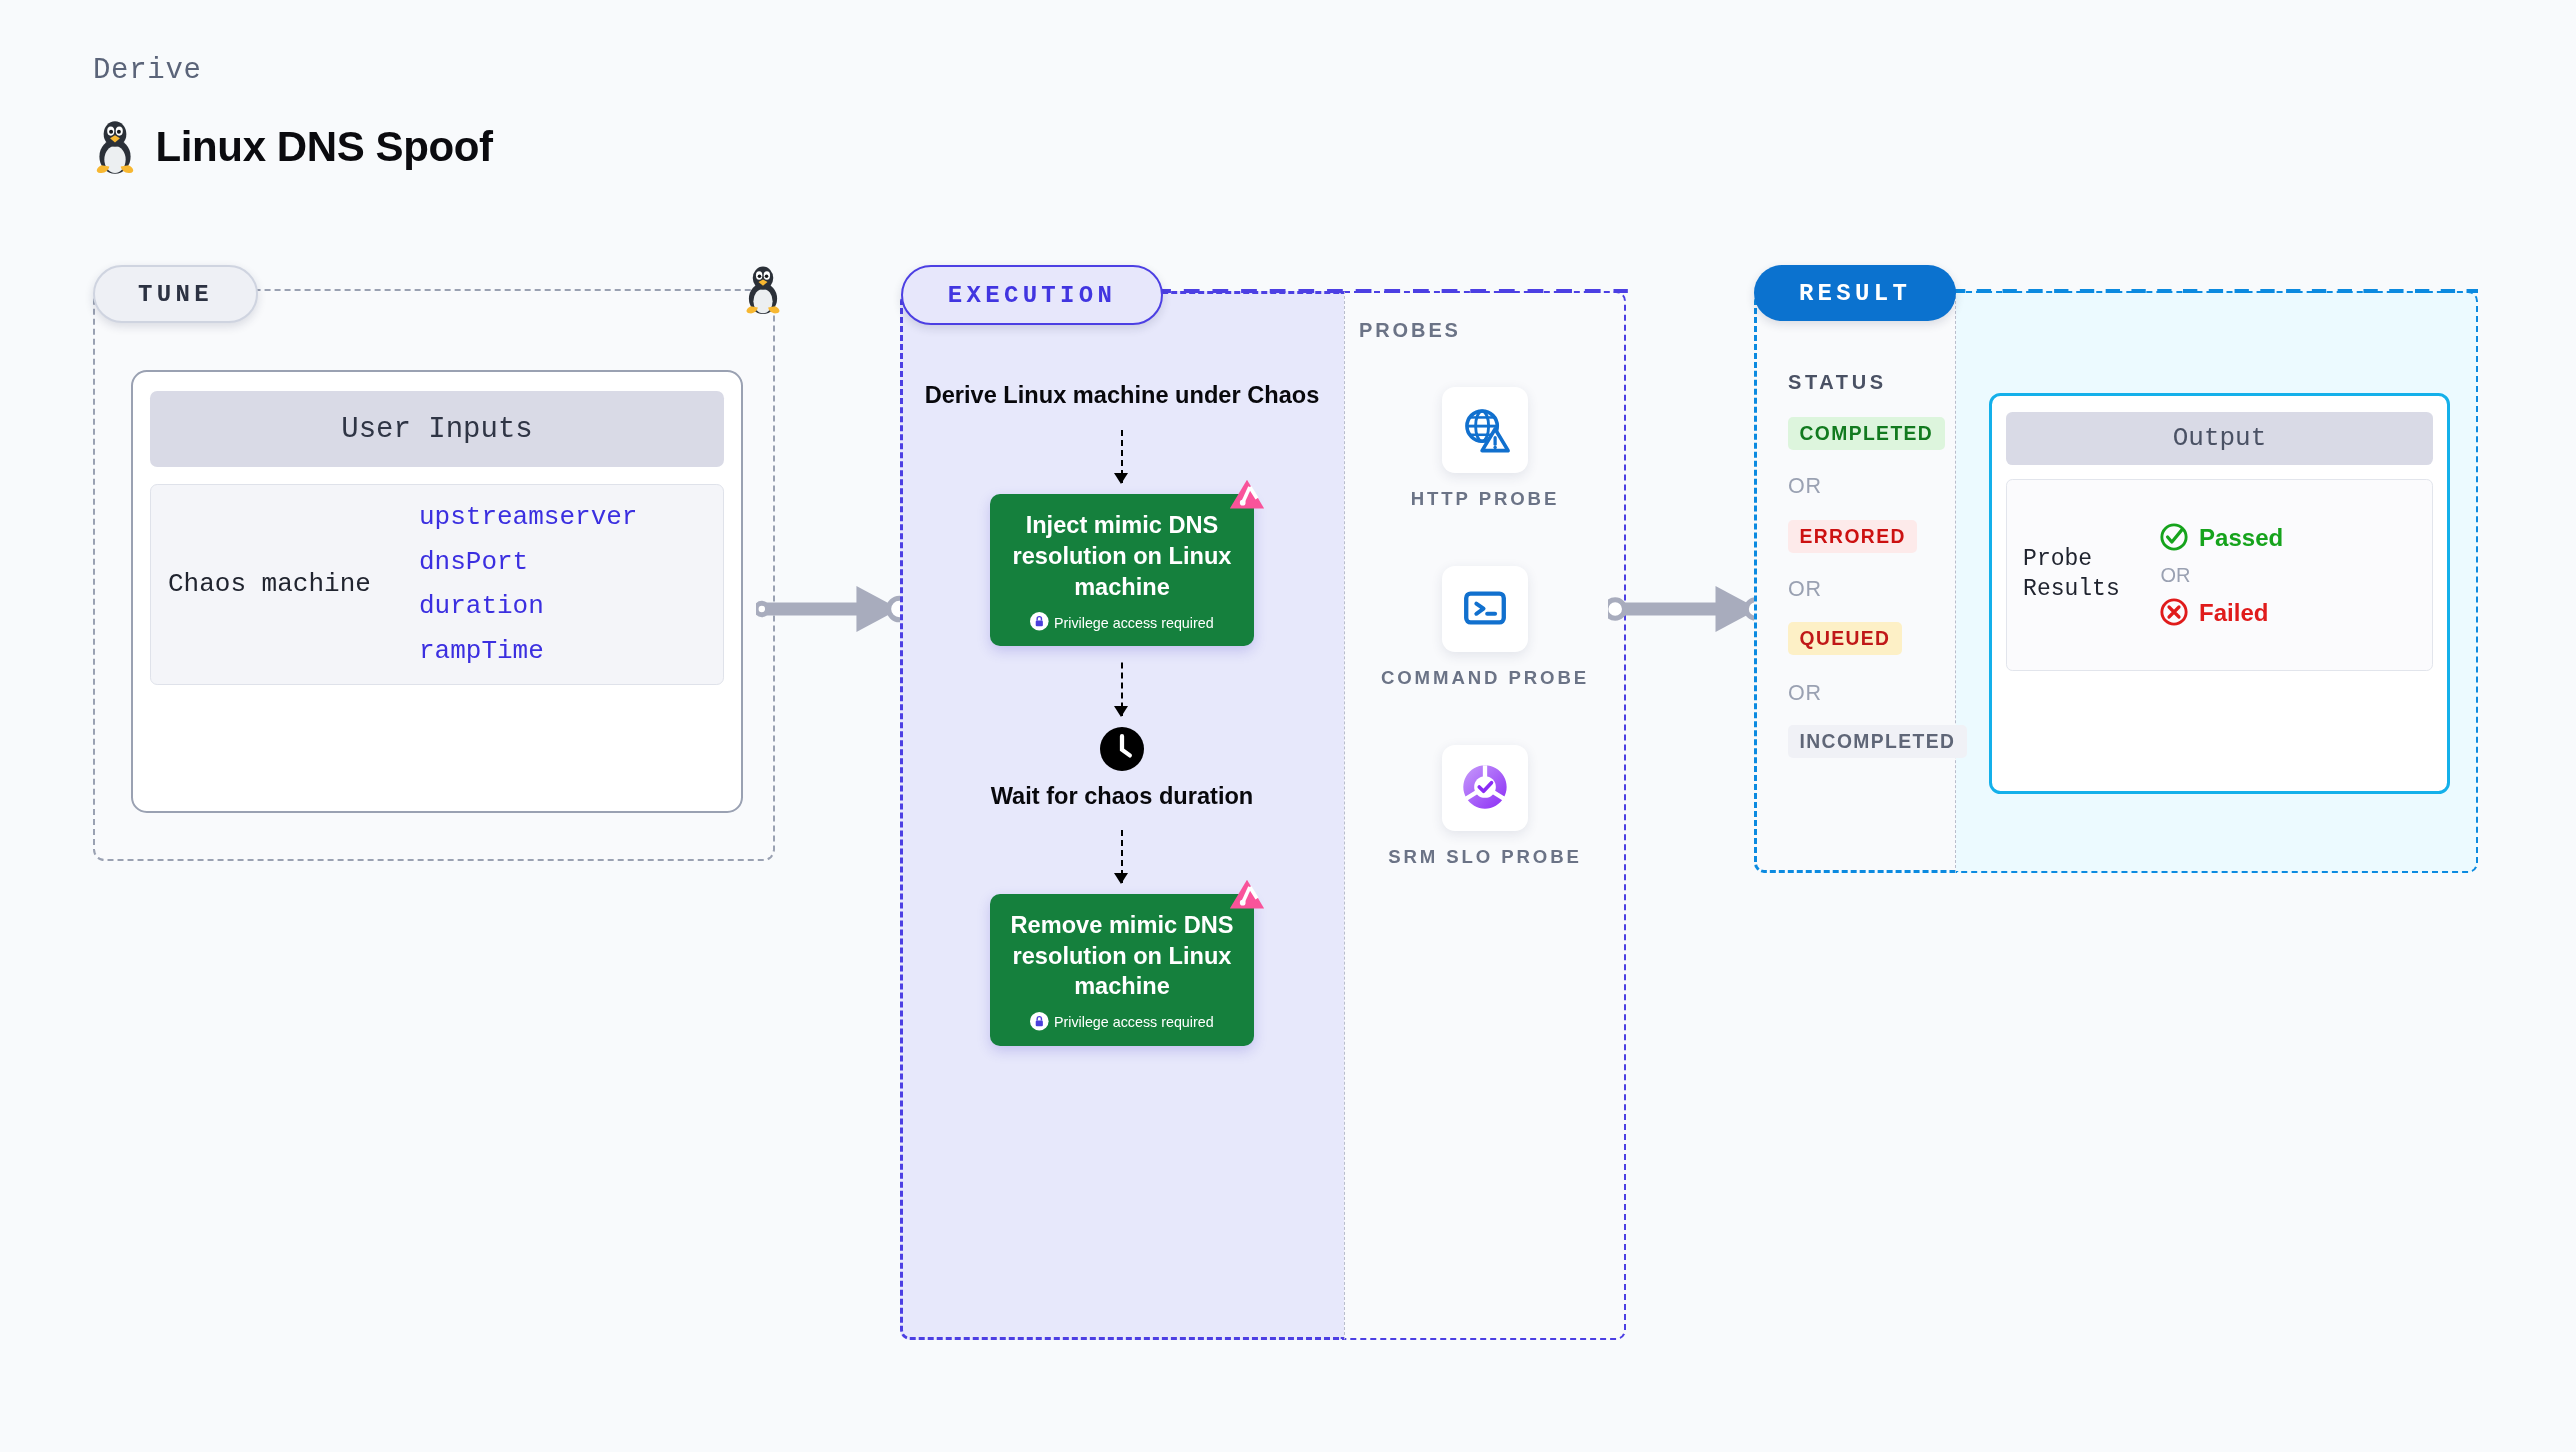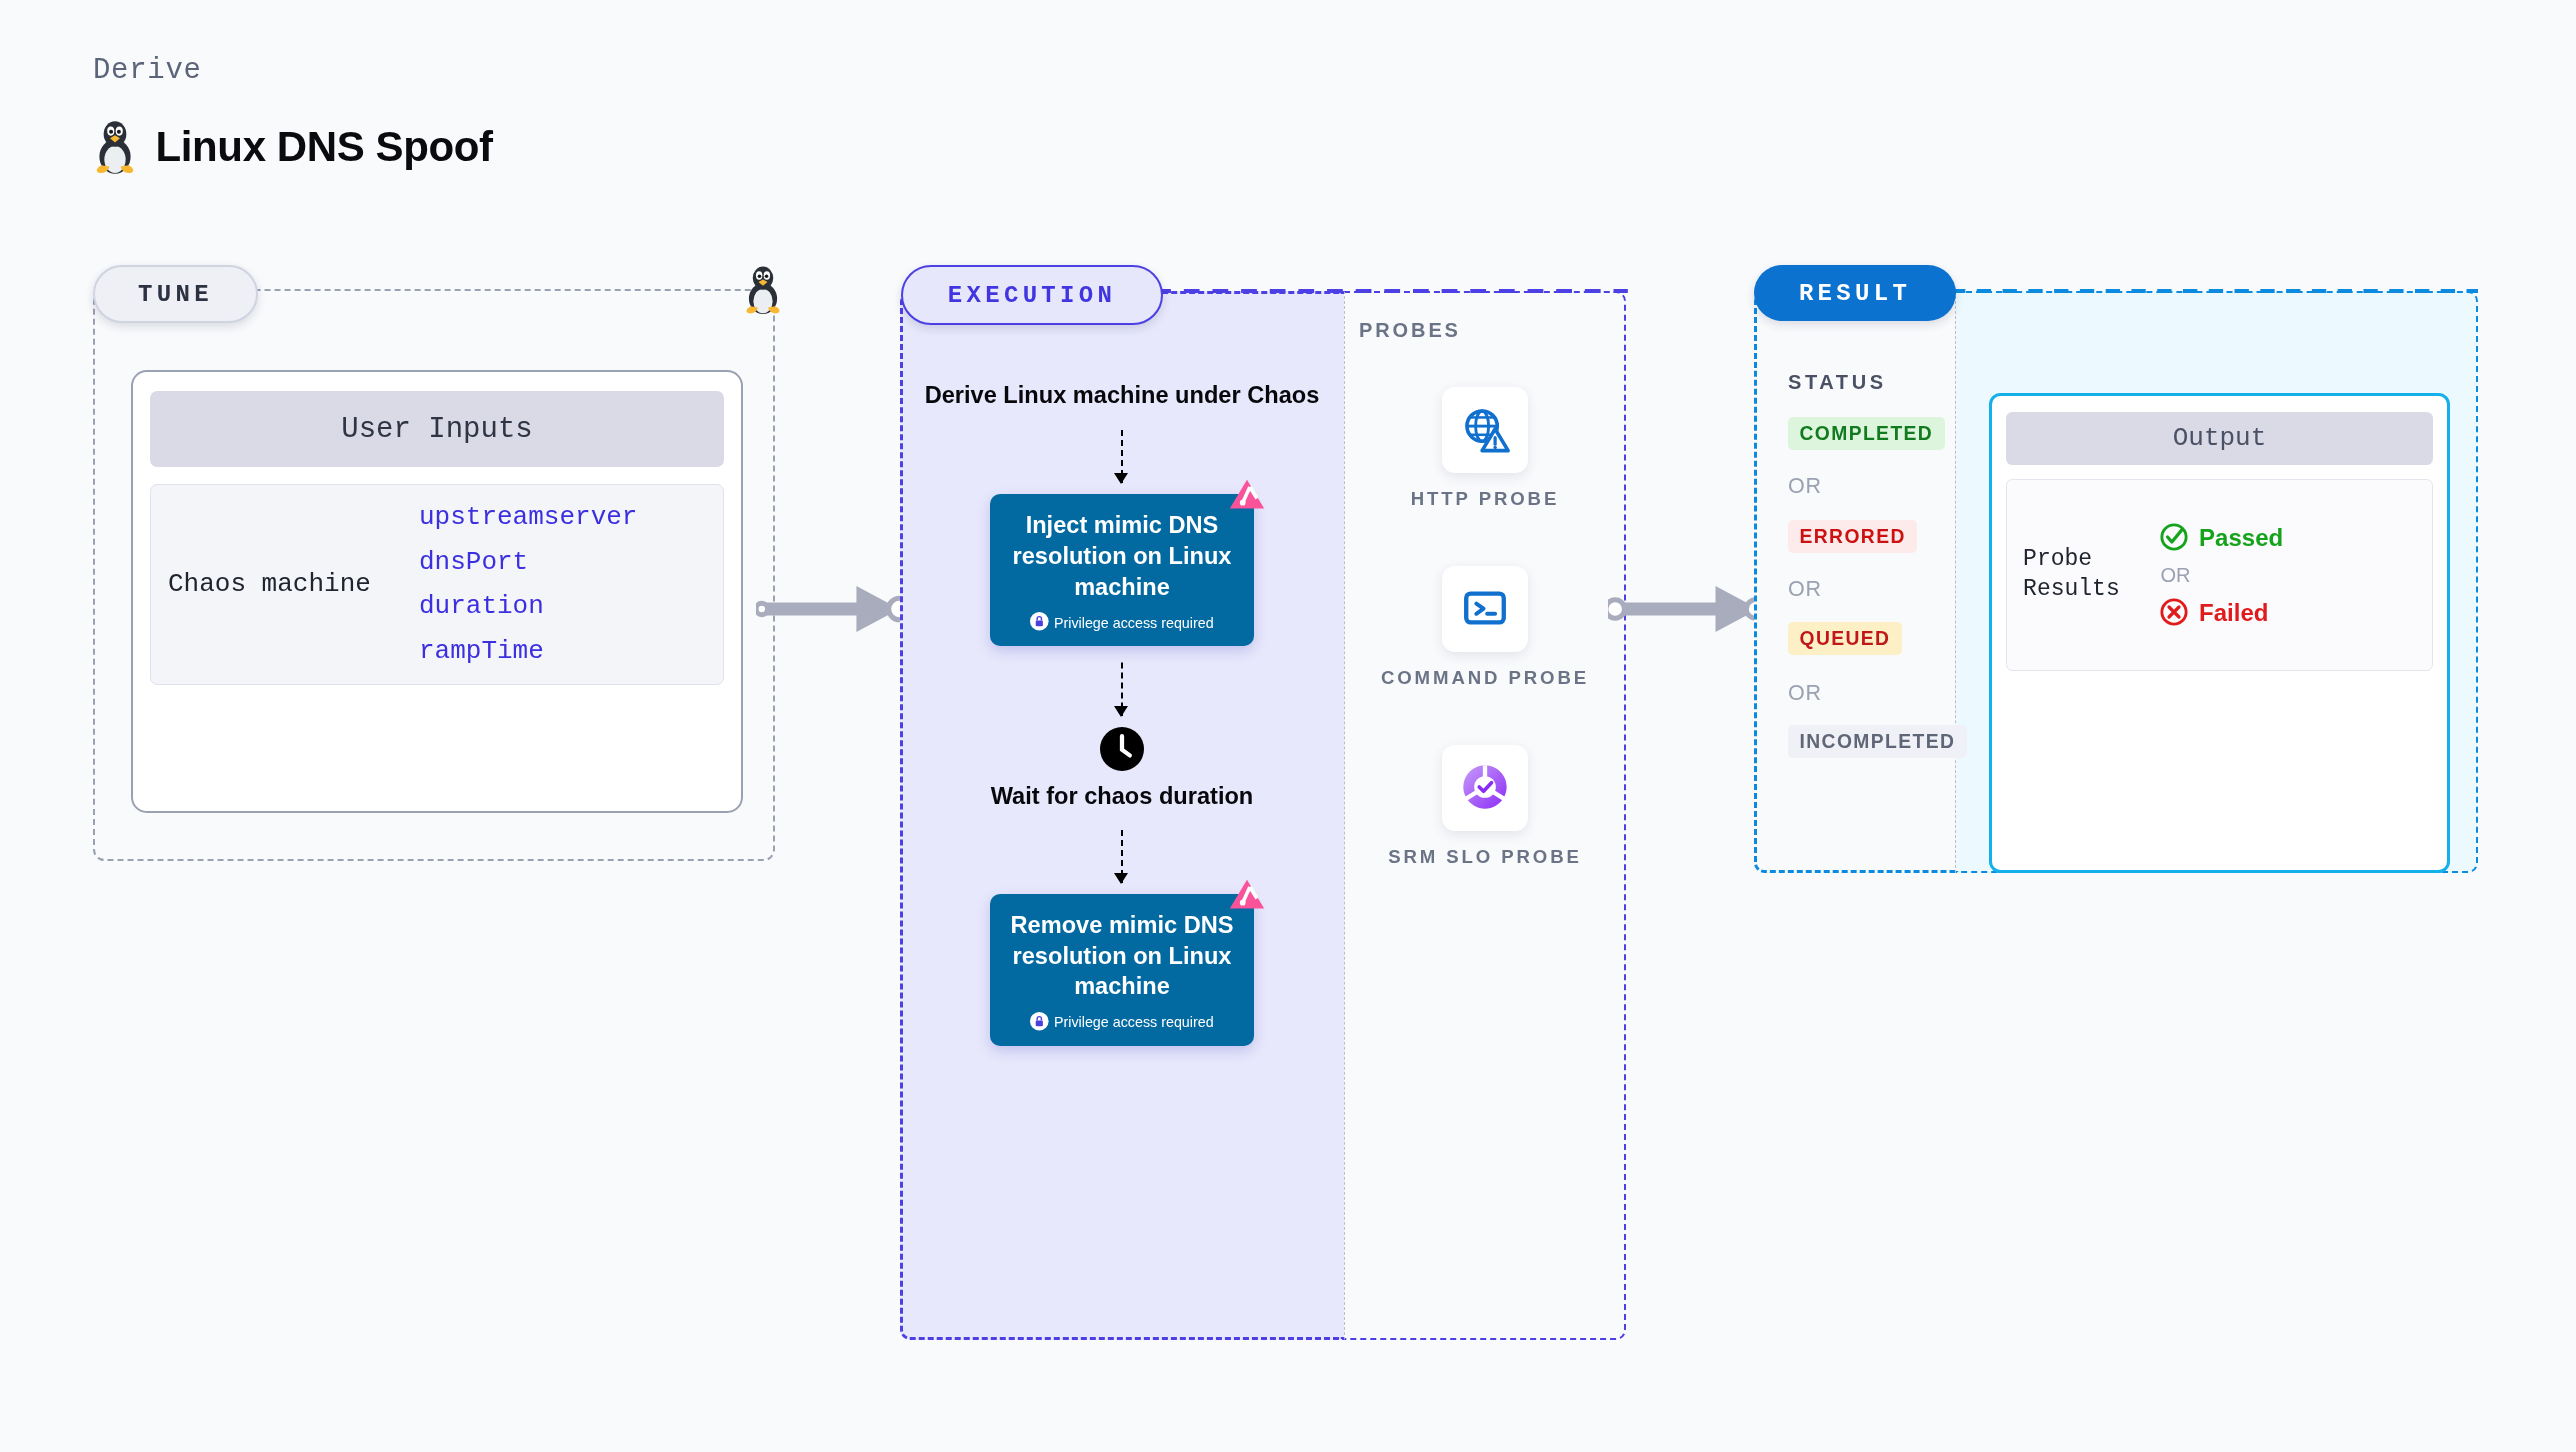--- a/index.html
+++ b/index.html
@@ -124,21 +124,21 @@
     background-repeat:repeat-y;
   }
   .dotted-arrow::after{
     content:"";position:absolute;left:-6.4px;bottom:-1.4px;
     border-left:7.9px solid transparent;border-right:7.9px solid transparent;
     border-top:11.5px solid #000;
   }
   .inject-box{
     position:relative;
     width:264px;
-    background:#0369a1;border-radius:10px;
+    background:#15803d;border-radius:10px;
     padding:15.8px 14.3px 13px 14.3px;
     box-sizing:border-box;
     box-shadow:0 5px 13px rgba(70,60,200,.22);
   }
   .inject-title{
     font-size:23.6px;font-weight:bold;color:#ffffff;
     text-align:center;line-height:1.3;
   }
   .priv-row{
     margin-top:10px;display:flex;align-items:center;justify-content:center;gap:5px;
@@ -190,21 +190,21 @@
     position:absolute;left:1788px;
     padding:5.7px 11.5px;border-radius:5px;
     font-size:19.3px;font-weight:bold;letter-spacing:1.4px;
   }
   .or-text{
     position:absolute;left:1788px;
     font-size:21.5px;color:#9aa1b2;letter-spacing:0.7px;
   }
 
   #output-card{
-    position:absolute;left:1989px;top:393px;width:461px;height:480px;
+    position:absolute;left:1989px;top:393px;width:461px;height:401px;
     background:#ffffff;border:3.6px solid #14b0ea;border-radius:11.5px;
     box-sizing:border-box;
   }
   #out-header{
     margin:15.8px 14.3px 0 14.3px;height:53px;
     background:#d9dae6;border-radius:6.4px;
     display:flex;align-items:center;justify-content:center;
     font-family:"Liberation Mono", monospace;
     font-size:26px;color:#4a5164;
   }

